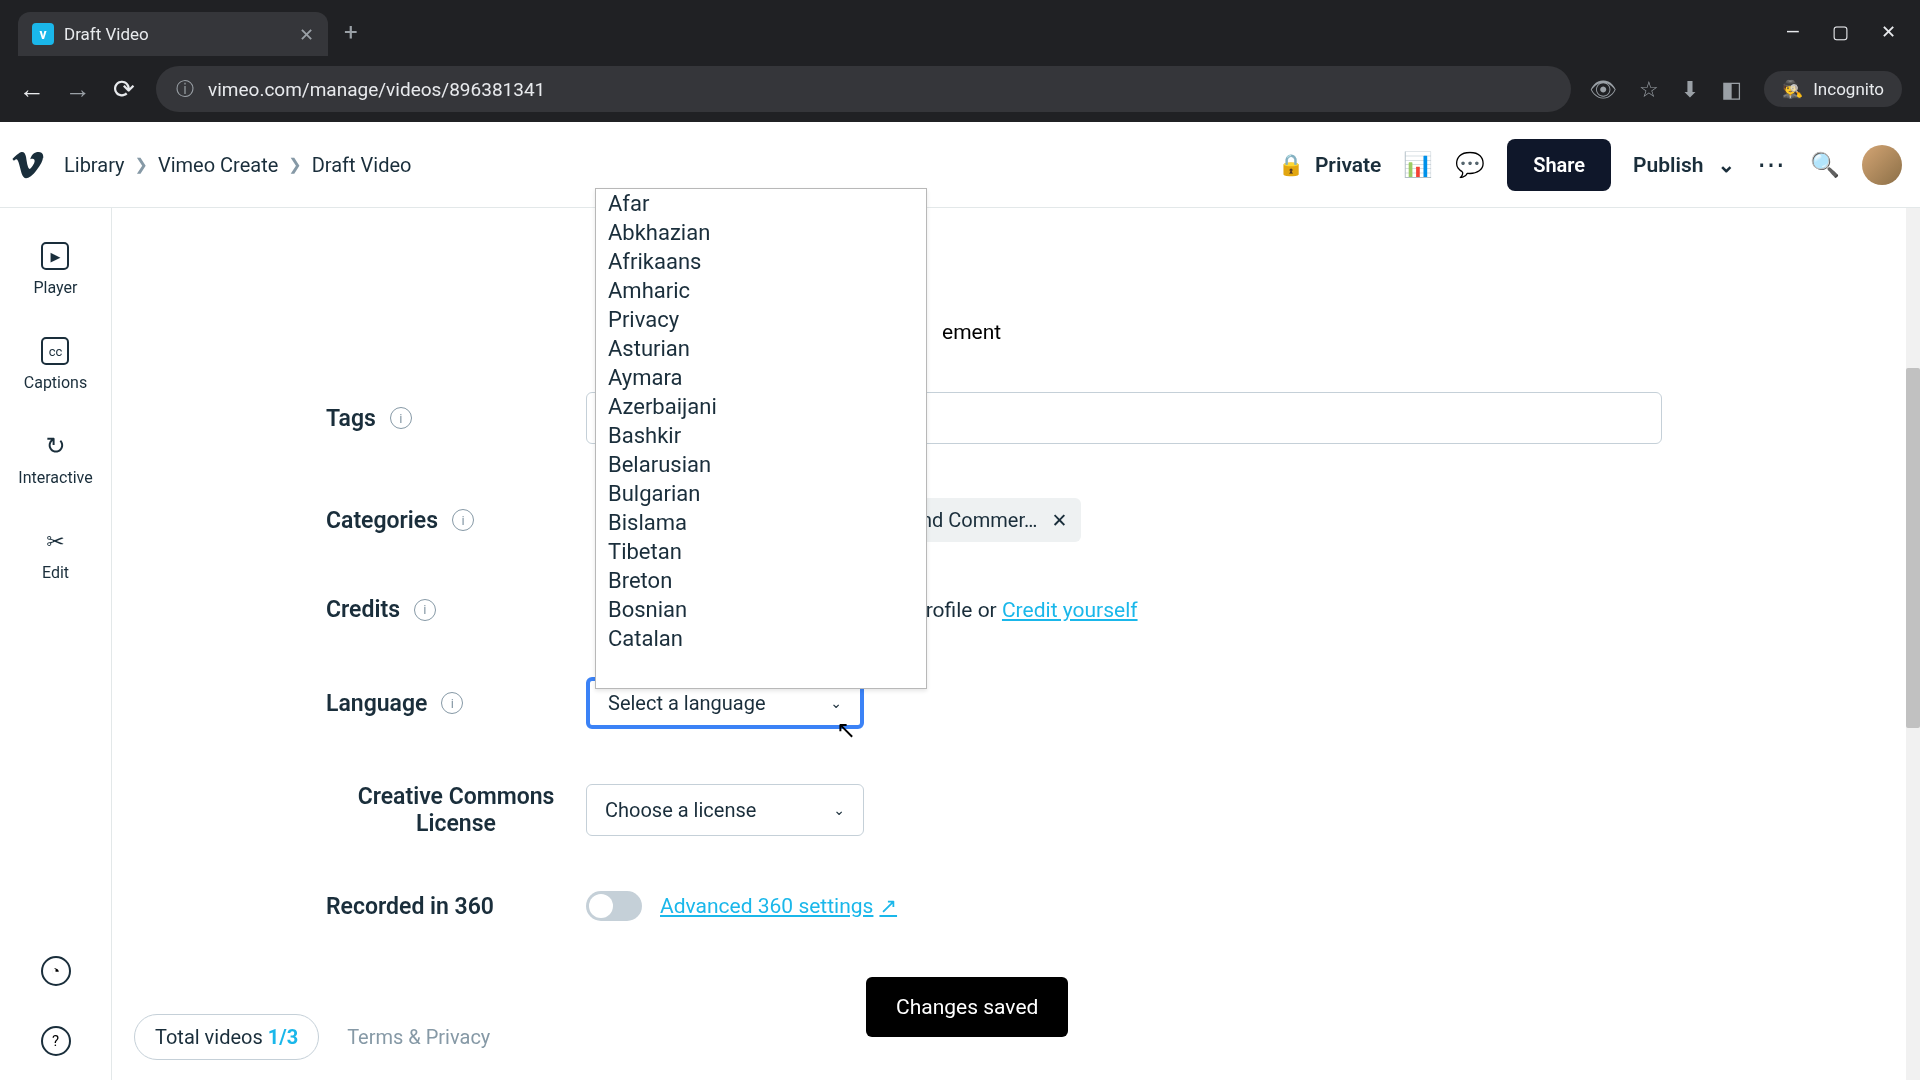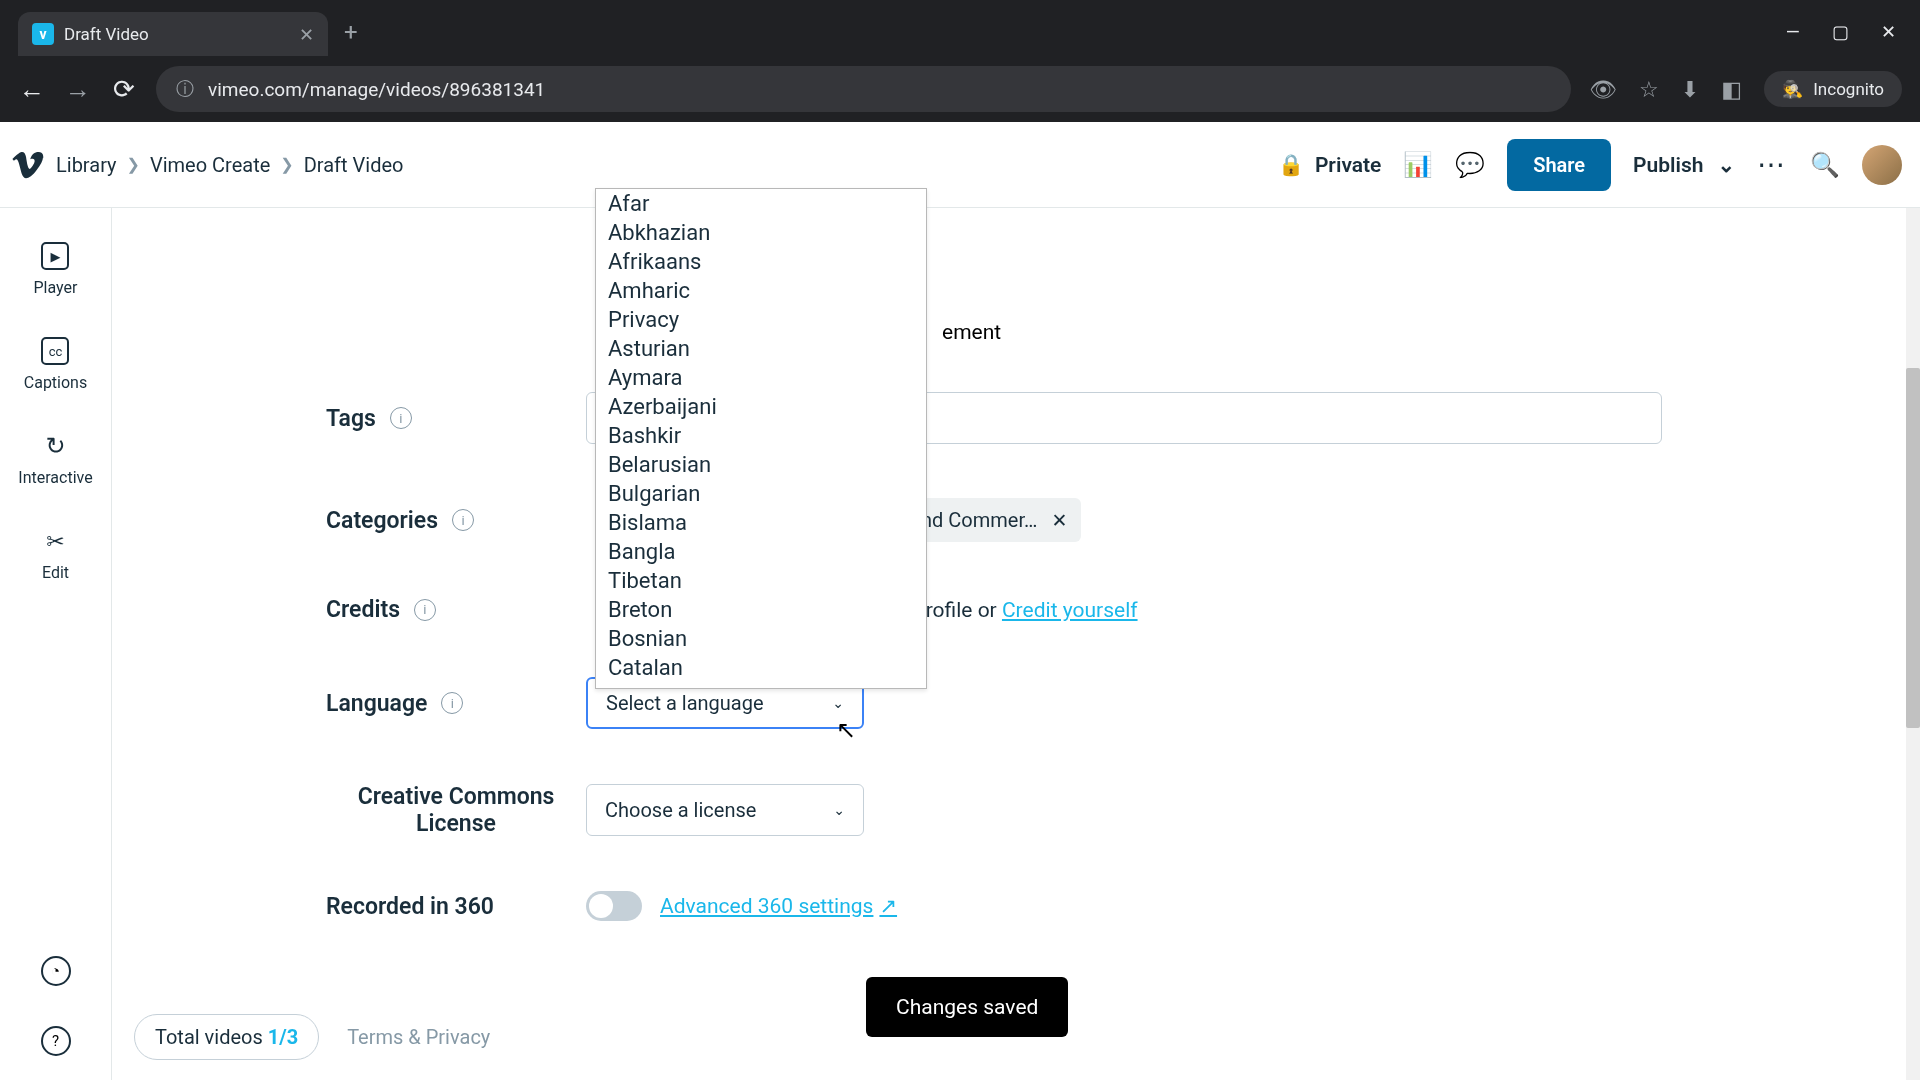--- a/index.html
+++ b/index.html
@@ -18,29 +18,29 @@
 .addrbar { height: 66px; display: flex; align-items: center; padding: 0 18px; gap: 18px; }
 .nav-btn { color: #9aa0a6; font-size: 26px; cursor: pointer; width: 28px; text-align: center; }
 .nav-btn.enabled { color: #e8eaed; }
 .url-field { flex: 1; background: #35363a; height: 46px; border-radius: 23px; display: flex; align-items: center; padding: 0 20px; gap: 14px; color: #e8eaed; font-size: 19px; }
 .url-icon { color: #9aa0a6; font-size: 18px; }
 .addr-right { display: flex; align-items: center; gap: 22px; color: #e8eaed; }
 .addr-ico { font-size: 22px; cursor: pointer; color: #9aa0a6; }
 .incognito-badge { background: #35363a; border-radius: 20px; padding: 8px 18px; display: flex; align-items: center; gap: 10px; font-size: 17px; }
 
 
-.vimeo-header { height: 86px; border-bottom: 1px solid #e3e8e9; display: flex; align-items: center; padding: 0 18px 0 10px; gap: 10px; }
+.vimeo-header { height: 86px; border-bottom: 1px solid #e3e8e9; display: flex; align-items: center; padding: 0 18px 0 10px; gap: 18px; }
 .vimeo-logo { width: 36px; height: 36px; }
 .breadcrumbs { display: flex; align-items: center; gap: 10px; font-size: 20px; }
 .crumb { color: #1a2e3b; cursor: pointer; }
 .crumb-sep { color: #8699a6; font-size: 16px; }
 .header-right { margin-left: auto; display: flex; align-items: center; gap: 22px; }
 .header-ico { font-size: 24px; color: #1a2e3b; cursor: pointer; }
 .private-btn { display: flex; align-items: center; gap: 10px; font-size: 21px; font-weight: 600; color: #1a2e3b; cursor: pointer; }
-.share-btn { background: #0369a1; color: #fff; border-radius: 8px; padding: 14px 26px; font-size: 20px; font-weight: 600; cursor: pointer; }
+.share-btn { background: #0f172a; color: #fff; border-radius: 8px; padding: 14px 26px; font-size: 20px; font-weight: 600; cursor: pointer; }
 .publish-btn { display: flex; align-items: flex-start; gap: 14px; font-size: 21px; font-weight: 600; color: #1a2e3b; cursor: pointer; }
 .avatar { width: 40px; height: 40px; border-radius: 50%; background: linear-gradient(135deg, #d4a574, #8b6f47); cursor: pointer; }
 .more-dots { font-size: 28px; letter-spacing: 3px; cursor: pointer; color: #1a2e3b; }
 
 
 .left-rail { position: absolute; left: 0; top: 208px; width: 112px; border-right: 1px solid #e3e8e9; height: calc(1080px - 208px); display: flex; flex-direction: column; align-items: center; padding-top: 34px; gap: 40px; }
 .rail-item { display: flex; flex-direction: column; align-items: center; gap: 8px; cursor: pointer; color: #1a2e3b; }
 .rail-ico { width: 28px; height: 28px; border: 2px solid #1a2e3b; border-radius: 5px; display: flex; align-items: center; justify-content: center; font-size: 13px; }
 .rail-label { font-size: 16px; }
 .rail-bottom { margin-top: auto; margin-bottom: 24px; display: flex; flex-direction: column; gap: 40px; align-items: center; }
@@ -54,21 +54,21 @@
 .field-label.multiline { align-items: flex-start; text-align: center; }
 .info-ico { width: 22px; height: 22px; border: 1.5px solid #8699a6; border-radius: 50%; display: inline-flex; align-items: center; justify-content: center; font-size: 13px; color: #8699a6; font-weight: normal; cursor: pointer; }
 
 .tag-input { width: 1076px; height: 52px; border: 1px solid #c5d0d8; border-radius: 6px; }
 .chip { background: #eef1f2; border-radius: 6px; padding: 10px 14px; display: inline-flex; align-items: center; gap: 14px; font-size: 20px; color: #1a2e3b; margin-left: 308px; }
 .chip-x { color: #1a2e3b; cursor: pointer; font-size: 19px; }
 .credits-text { font-size: 21px; color: #1a2e3b; margin-left: 292px; }
 .credits-link { color: #1ab7ea; text-decoration: underline; cursor: pointer; }
 
 .select-box { width: 278px; height: 52px; border: 1px solid #c5d0d8; border-radius: 6px; display: flex; align-items: center; padding: 0 18px; font-size: 20px; color: #1a2e3b; cursor: pointer; }
-.select-box.focused { border: 2px solid #3b82f6; }
+.select-box.focused { border: 4px solid #3b82f6; }
 .select-caret { margin-left: auto; font-size: 14px; }
 
 .toggle { width: 56px; height: 30px; background: #c5d0d8; border-radius: 15px; position: relative; cursor: pointer; }
 .toggle-knob { width: 24px; height: 24px; background: #fff; border-radius: 50%; position: absolute; top: 3px; left: 3px; }
 .adv-link { color: #1ab7ea; font-size: 21px; text-decoration: underline; margin-left: 18px; cursor: pointer; display: inline-flex; align-items: center; gap: 6px; }
 
 
 .lang-listbox { position: absolute; left: 595px; top: 188px; width: 332px; height: 501px; background: #fff; border: 1px solid #b8b8b8; box-shadow: 0 2px 4px rgba(0,0,0,0.1); overflow-y: scroll; z-index: 50; }
 .lang-item { padding: 2px 12px; font-size: 22px; color: #1a2e3b; cursor: pointer; }
 
@@ -257,21 +257,20 @@
     <div class="lang-item">Afrikaans</div>
     <div class="lang-item">Amharic</div>
     <div class="lang-item">Privacy</div>
     <div class="lang-item">Asturian</div>
     <div class="lang-item">Aymara</div>
     <div class="lang-item">Azerbaijani</div>
     <div class="lang-item">Bashkir</div>
     <div class="lang-item">Belarusian</div>
     <div class="lang-item">Bulgarian</div>
     <div class="lang-item">Bislama</div>
-    <div class="lang-item">Bangla</div>
     <div class="lang-item">Tibetan</div>
     <div class="lang-item">Breton</div>
     <div class="lang-item">Bosnian</div>
     <div class="lang-item">Catalan</div>
   </div>
 
 <div class="toast">Changes saved</div>
 
 <div class="footer">
   <div class="badge-total">

